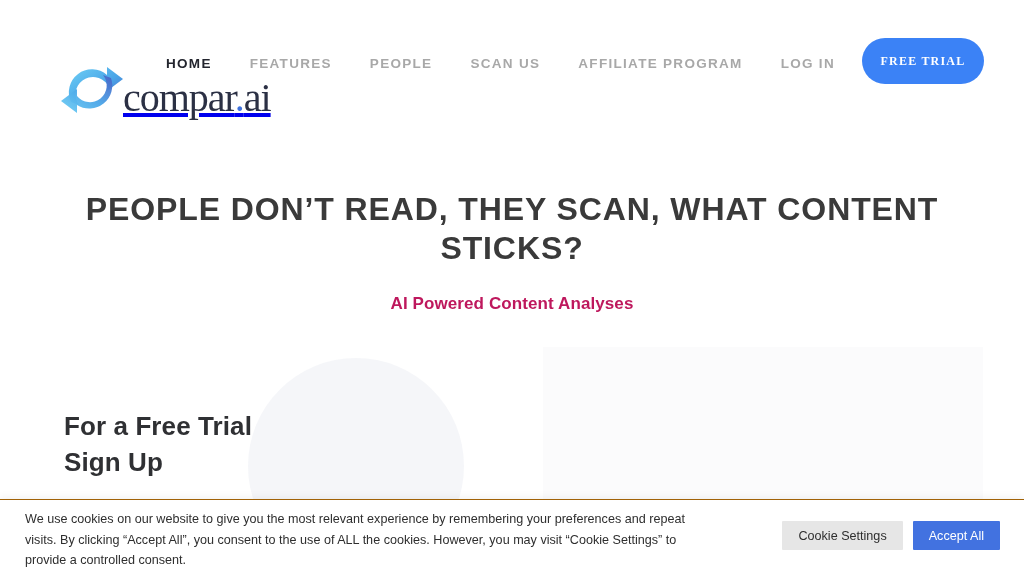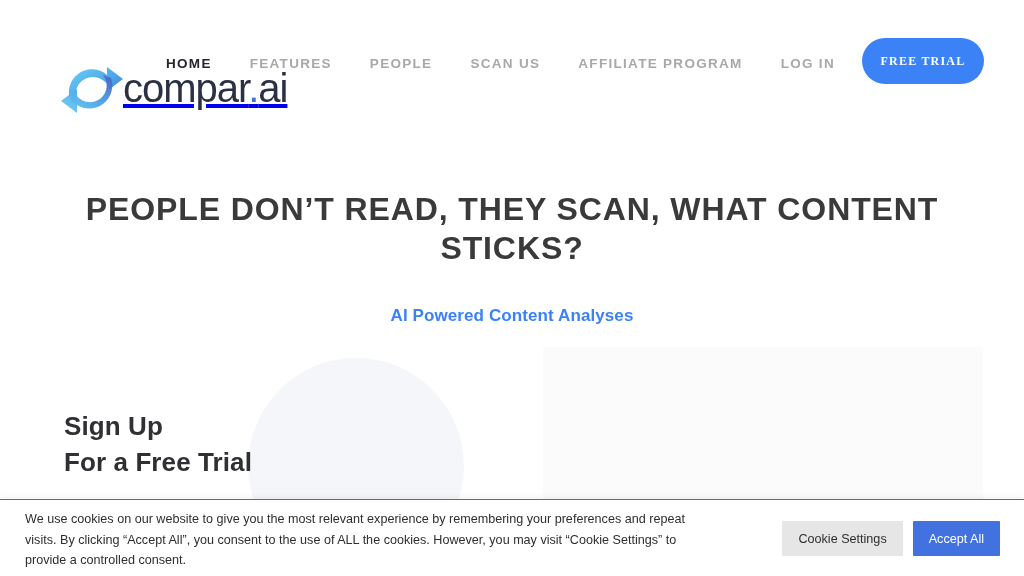--- a/index.html
+++ b/index.html
@@ -51,22 +51,23 @@
     width: 1024px;
     height: 130px;
     z-index: 5;
   }
 
   .logo {
     position: absolute;
     left: 55px;
     top: 58px;
     display: flex;
-    align-items: center;
+    align-items: flex-end;
     height: 60px;
+    font-family: Liberation Serif, serif;
   }
   .logo-mark {
     width: 74px;
     height: 60px;
     display: block;
     margin-right: -6px;
   }
   .logo-text {
     font-size: 40px;
     font-weight: 400;
@@ -128,24 +129,24 @@
   }
   .hero-title {
     font-size: 32px;
     font-weight: bold;
     letter-spacing: .9px;
     line-height: 39px;
     color: #3a3a3a;
     padding: 0 48px;
   }
   .hero-sub {
-    margin-top: 38px;
+    margin-top: 26px;
     font-size: 17px;
     font-weight: bold;
-    color: #3b82f6;
+    color: #be185d;
     letter-spacing: .1px;
   }
 
   
   .signup {
     position: absolute;
     left: 64px;
     top: 408px;
     z-index: 4;
   }
@@ -181,21 +182,21 @@
   }
   .cookie-actions {
     position: absolute;
     right: 24px;
     top: 21px;
     display: flex;
     align-items: center;
     gap: 10px;
   }
   .cookie-btn {
-    height: 35px;
+    height: 29px;
     padding: 0 16px;
     border: none;
     font-family: "Liberation Sans", sans-serif;
     font-size: 12.6px;
     cursor: pointer;
     display: flex;
     align-items: center;
     justify-content: center;
     border-radius: 1px;
   }
@@ -253,22 +254,22 @@
 
     <button class="btn-trial">FREE TRIAL</button>
   </header>
 
   <section class="hero">
     <h1 class="hero-title">PEOPLE DON’T READ, THEY SCAN, WHAT CONTENT STICKS?</h1>
     <p class="hero-sub">AI Powered Content Analyses</p>
   </section>
 
   <div class="signup">
+    <div class="signup-line">For a Free Trial</div>
     <div class="signup-line">Sign Up</div>
-    <div class="signup-line">For a Free Trial</div>
   </div>
 
   <div class="cookie-banner">
     <p class="cookie-text">We use cookies on our website to give you the most relevant experience by remembering your preferences and repeat visits. By clicking “Accept All”, you consent to the use of ALL the cookies. However, you may visit “Cookie Settings” to provide a controlled consent.</p>
     <div class="cookie-actions">
       <button class="cookie-btn settings">Cookie Settings</button>
       <button class="cookie-btn accept">Accept All</button>
     </div>
   </div>
 

